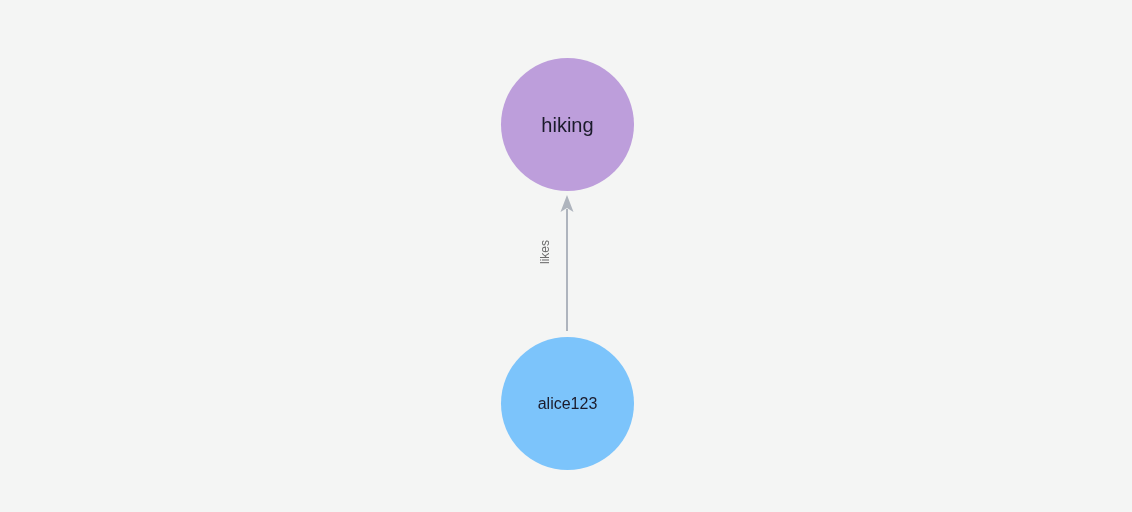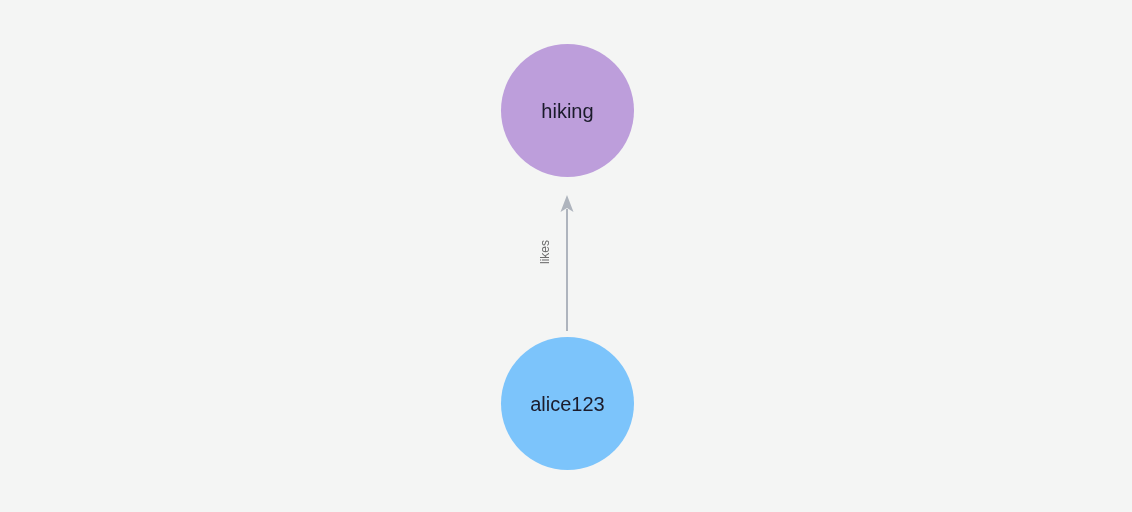--- a/index.html
+++ b/index.html
@@ -38,37 +38,37 @@
   .node-label {
     font-family: "Liberation Sans", sans-serif;
     color: #1b1b2b;
     text-align: center;
     line-height: 1;
     white-space: nowrap;
     user-select: none;
   }
   #node-hiking {
     left: 501px;
-    top: 44px;
+    top: 58px;
     width: 133px;
     height: 133px;
     background: #bd9edb;
   }
   #node-hiking .node-label {
     font-size: 20px;
   }
   #node-alice123 {
     left: 501px;
     top: 337px;
     width: 133px;
     height: 133px;
     background: #7cc4fb;
   }
   #node-alice123 .node-label {
-    font-size: 20px;
+    font-size: 16px;
   }
   .edge-label {
     position: absolute;
     font-family: "Liberation Sans", sans-serif;
     font-size: 12px;
     color: #6b6b6b;
     white-space: nowrap;
     transform: rotate(-90deg);
     transform-origin: left bottom;
     user-select: none;

